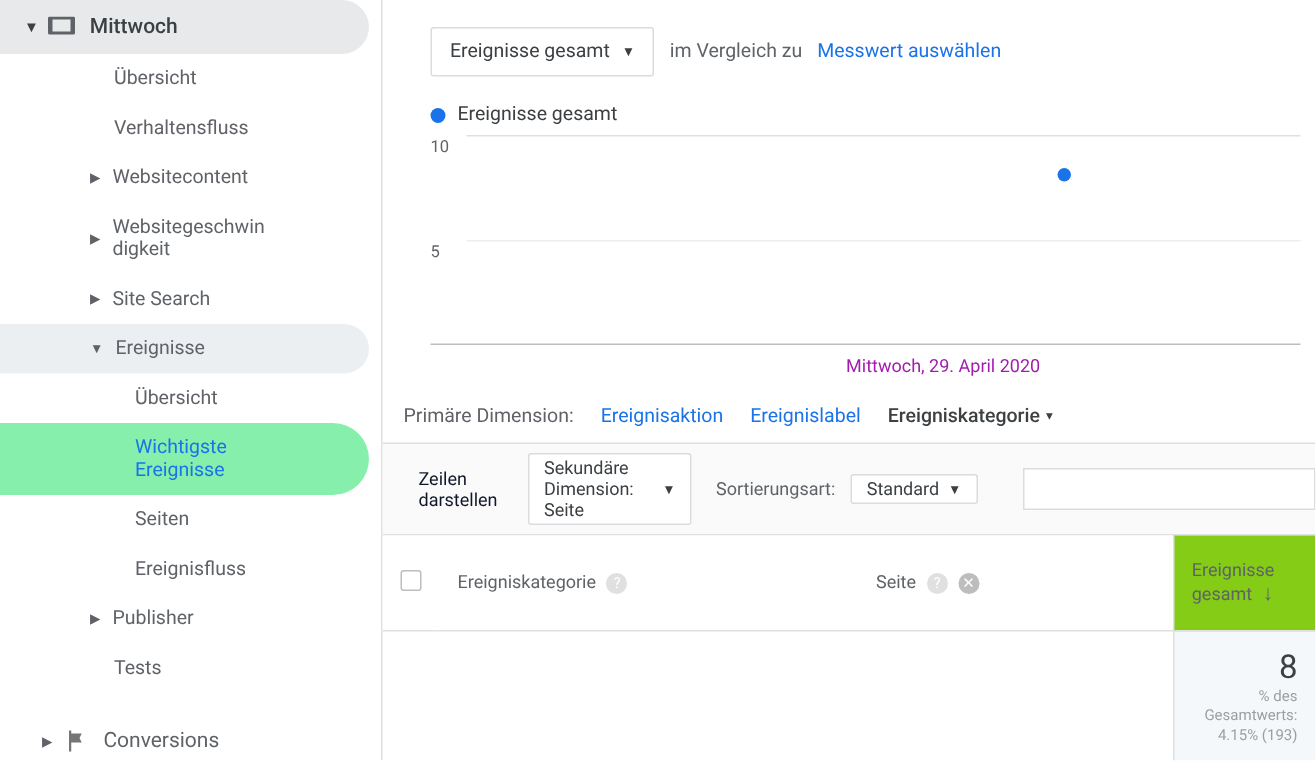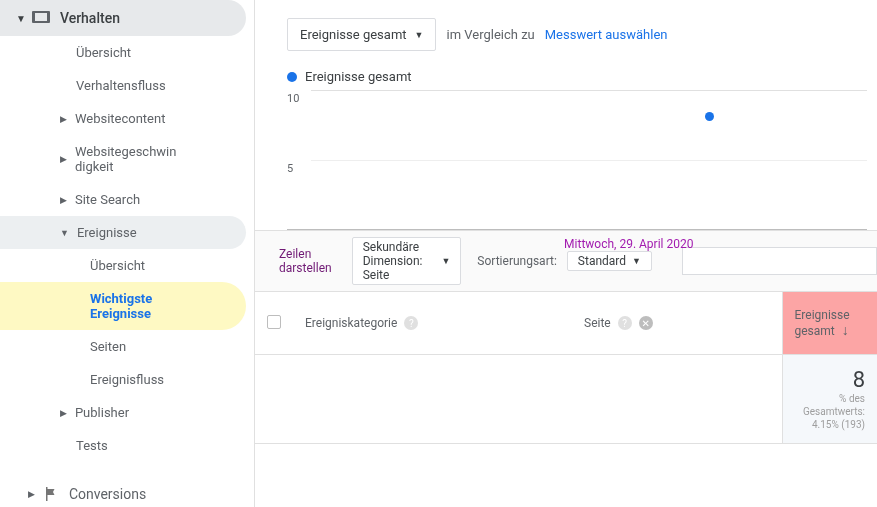--- a/index.html
+++ b/index.html
@@ -8,21 +8,21 @@
   .sidebar { width: 255px; background: #fff; border-right: 1px solid #e0e0e0; flex-shrink: 0; }
   .nav-item { display: flex; align-items: center; padding: 10px 16px; cursor: pointer; color: #5f6368; }
   .nav-section { background: #e7e9eb; border-radius: 0 24px 24px 0; margin-right: 8px; font-weight: 500; color: #3c4043; font-size: 14px; }
   .nav-section .caret { margin-right: 6px; font-size: 10px; }
   .nav-section .section-icon { margin-right: 10px; }
   .sub-item { padding: 9px 16px 9px 76px; color: #5f6368; font-size: 13px; cursor: pointer; }
   .sub-item.expandable { padding-left: 60px; display: flex; align-items: center; }
   .sub-item.expandable .caret { margin-right: 8px; font-size: 9px; color: #5f6368; }
   .sub-item.active-parent { background: #eceff1; border-radius: 0 24px 24px 0; margin-right: 8px; }
   .subsub-item { padding: 9px 16px 9px 90px; color: #5f6368; font-size: 13px; cursor: pointer; }
-  .subsub-item.active { color: #1a73e8; font-weight: 700; background: #fef9c3; border-radius: 0 24px 24px 0; margin-right: 8px; }
+  .subsub-item.active { color: #1a73e8; font-weight: 400; background: #86efac; border-radius: 0 24px 24px 0; margin-right: 8px; }
   .conv-item { padding: 10px 16px 10px 28px; display: flex; align-items: center; color: #5f6368; cursor: pointer; font-size: 14px; }
   .conv-item .caret { margin-right: 8px; font-size: 9px; }
   
   .main { flex: 1; padding: 0 0 0 0; overflow: hidden; }
   .toolbar-row { display: flex; align-items: center; padding: 18px 0 8px 32px; gap: 10px; }
   .dropdown-btn { border: 1px solid #dadce0; background: #fff; padding: 8px 12px; border-radius: 2px; display: inline-flex; align-items: center; gap: 8px; cursor: pointer; font-size: 13px; color: #3c4043; }
   .compare-text { color: #5f6368; }
   .link { color: #1a73e8; cursor: pointer; }
   
   .chart-area { padding-left: 32px; padding-right: 10px; }
@@ -34,28 +34,28 @@
   .data-point { position: absolute; width: 9px; height: 9px; background: #1a73e8; border-radius: 50%; }
   .x-caption { position: absolute; bottom: -22px; left: 50%; transform: translateX(-10%); font-size: 12px; color: #a21caf; }
   .x-line { position: absolute; left: 24px; right: 0; top: 0; border-top: 1px solid #e0e0e0; }
   
   .dim-row { padding: 40px 0 10px 14px; display: flex; align-items: center; gap: 18px; font-size: 13px; }
   .dim-label { color: #5f6368; }
   .dim-link { color: #1a73e8; cursor: pointer; }
   .dim-active { color: #3c4043; font-weight: 500; display: inline-flex; align-items: center; gap: 4px; }
   
   .controls-row { padding: 6px 0 6px 14px; display: flex; align-items: center; gap: 10px; border-top: 1px solid #e0e0e0; border-bottom: 1px solid #e0e0e0; background: #fafafa; }
-  .ghost-btn { color: #701a75; padding: 6px 10px; font-size: 12px; }
+  .ghost-btn { color: #0f172a; padding: 6px 10px; font-size: 12px; }
   .mini-dd { border: 1px solid #dadce0; background: #fff; padding: 2px 10px; font-size: 12px; display: inline-flex; align-items: center; gap: 6px; cursor: pointer; border-radius: 2px; }
   .sort-label { color: #5f6368; font-size: 12px; margin-left: 6px; text-align: right; }
   .search-box { border: 1px solid #dadce0; background: #fff; height: 28px; flex: 1; margin-left: 20px; margin-right: 0; padding: 0 8px; }
   
   table { width: 100%; border-collapse: collapse; }
   th { text-align: left; font-weight: 400; color: #5f6368; font-size: 12px; padding: 16px 12px; border-bottom: 1px solid #e0e0e0; background: #fff; }
-  th.metric-col { background: #fca5a5; border-left: 1px solid #e0e0e0; }
+  th.metric-col { background: #84cc16; border-left: 1px solid #e0e0e0; }
   td { padding: 12px; border-bottom: 1px solid #e0e0e0; font-size: 13px; }
   td.metric-col { background: #f5f8fb; border-left: 1px solid #e0e0e0; text-align: right; }
   .checkbox { width: 14px; height: 14px; border: 1px solid #bdbdbd; border-radius: 2px; display: inline-block; }
   .help-icon { display: inline-flex; width: 14px; height: 14px; border-radius: 50%; background: #e0e0e0; color: #fff; font-size: 10px; align-items: center; justify-content: center; margin-left: 4px; }
   .remove-icon { display: inline-flex; width: 14px; height: 14px; border-radius: 50%; background: #bdbdbd; color: #fff; font-size: 10px; align-items: center; justify-content: center; margin-left: 4px; cursor: pointer; }
   .summary-row td { border-bottom: 1px solid #e0e0e0; }
   .big-num { font-size: 22px; color: #3c4043; text-align: right; display: block; }
   .sub-text { font-size: 10px; color: #9e9e9e; text-align: right; display: block; line-height: 1.3; }
   .caret-down { font-size: 9px; }
   .sort-arrow { font-size: 14px; color: #5f6368; margin-left: 4px; }
@@ -65,21 +65,21 @@
 </head>
 <body>
 
 <div class="sidebar">
   <div class="nav-item nav-section">
     <span class="caret">▼</span>
     <svg class="section-icon screen-icon" width="18" height="14" viewBox="0 0 18 14">
         <rect x="0" y="0" width="18" height="12" rx="1"></rect>
         <rect x="3" y="2" width="12" height="8" fill="#e7e9eb"></rect>
       </svg>
-    <span>Verhalten</span>
+    <span>Mittwoch</span>
   </div>
   <div class="sub-item">Übersicht</div>
   <div class="sub-item">Verhaltensfluss</div>
   <div class="sub-item expandable">
     <span class="caret">▶</span>
     <span>Websitecontent</span>
   </div>
   <div class="sub-item expandable">
     <span class="caret">▶</span>
     <span style="white-space:pre-line">Websitegeschwin
@@ -129,20 +129,29 @@
     <div class="chart">
       <div class="x-line"></div>
       <div class="gridline" style="top: 70px"></div>
       <span class="ylabel" style="top: 8px">10</span>
       <span class="ylabel" style="top: 78px">5</span>
       <span class="data-point" style="left: 72%; top: 22px"></span>
       <span class="x-caption">Mittwoch, 29. April 2020</span>
     </div>
   </div>
 
+  <div class="dim-row">
+    <span class="dim-label">Primäre Dimension:</span>
+    <span class="dim-link">Ereignisaktion</span>
+    <span class="dim-link">Ereignislabel</span>
+    <span class="dim-active">
+      <span>Ereigniskategorie</span>
+      <span class="caret-down">▾</span>
+    </span>
+  </div>
 
   <div class="controls-row">
     <span class="ghost-btn">Zeilen darstellen</span>
     <div class="mini-dd">
       <span>Sekundäre Dimension: Seite</span>
       <span class="caret-down">▼</span>
     </div>
     <span class="sort-label">Sortierungsart:</span>
     <div class="mini-dd">
       <span>Standard</span>

